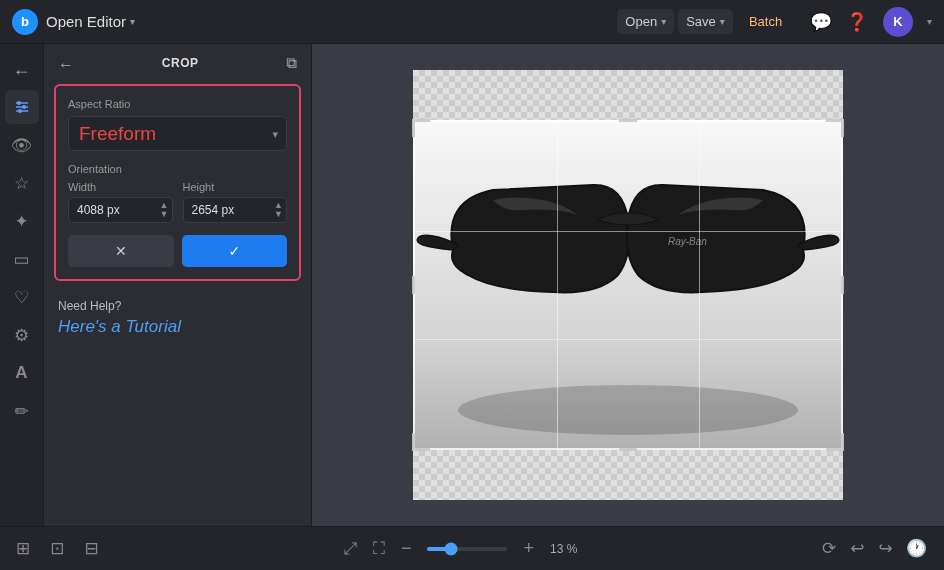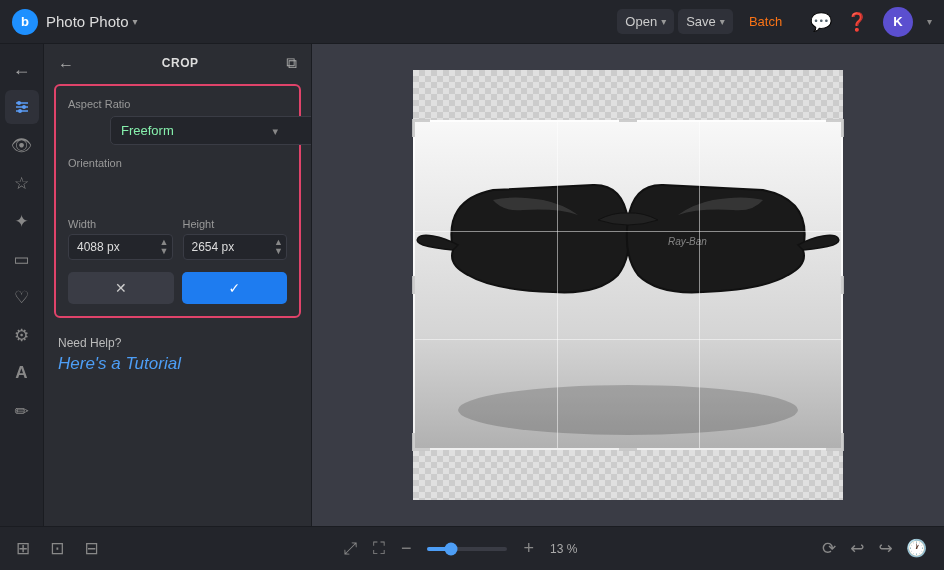--- a/index.html
+++ b/index.html
@@ -18,21 +18,21 @@
     }
     #topbar .app-title { color: #ddd; font-size: 15px; font-weight: 500; display: flex; align-items: center; gap: 4px; }
     #topbar .app-title .chevron { font-size: 10px; color: #999; }
     #topbar .spacer { flex: 1; }
     #topbar .menu-items { display: flex; align-items: center; gap: 4px; }
     #topbar .menu-btn {
       background: #2f3139; border: none; color: #ccc; padding: 5px 8px;
       border-radius: 5px; cursor: pointer; font-size: 13px; display: flex; align-items: center; gap: 4px;
     }
     #topbar .menu-btn .chevron { font-size: 10px; color: #999; }
-    #topbar .batch-btn { background: none; border: none; color: #f97316; padding: 5px 12px; cursor: pointer; font-size: 13px; }
+    #topbar .batch-btn { background: none; border: none; color: #fdba74; padding: 5px 12px; cursor: pointer; font-size: 13px; }
     #topbar .right-icons { display: flex; align-items: center; gap: 14px; margin-left: 16px; }
     #topbar .icon-btn { background: none; border: none; color: #aaa; cursor: pointer; font-size: 18px; }
     #topbar .avatar {
       width: 30px; height: 30px; background: #5b4fcf; border-radius: 50%;
       display: flex; align-items: center; justify-content: center;
       color: white; font-weight: bold; font-size: 13px; cursor: pointer;
     }
 
     
     #main { display: flex; height: calc(570px - 44px - 44px); }
@@ -71,40 +71,40 @@
       border-radius: 6px;
       padding: 12px;
       background: #2b2d33;
     }
     .crop-section-label { color: #999; font-size: 11px; margin-bottom: 6px; }
     .select-wrapper {
       position: relative; margin-bottom: 12px;
     }
     .select-wrapper select {
       width: 100%; background: #23252b; border: 1px solid #3a3c45;
-      color: #86efac; padding: 6px 28px 6px 10px; border-radius: 5px;
-      appearance: none; font-size: 13px; cursor: pointer; margin-left: 42px;
+      color: #ef4444; padding: 6px 28px 6px 10px; border-radius: 5px;
+      appearance: none; font-size: 19px; cursor: pointer;
     }
     .select-wrapper .sel-arrow {
       position: absolute; right: 9px; top: 50%; transform: translateY(-50%);
       color: #888; pointer-events: none; font-size: 11px;
     }
 
     .orientation-label { color: #999; font-size: 11px; margin-bottom: 6px; }
     .orientation-btns { display: flex; gap: 0; margin-bottom: 12px; }
     .ori-btn {
       flex: 1; padding: 6px 0; border: 1px solid #3a3c45; background: #2f3139;
       color: #ccc; font-size: 12px; cursor: pointer;
     }
     .ori-btn:first-child { border-radius: 4px 0 0 4px; }
     .ori-btn:last-child { border-radius: 0 4px 4px 0; border-left: none; }
     .ori-btn.active { background: #3a3c45; color: #fff; }
 
     .dims-row { display: flex; gap: 10px; margin-bottom: 12px; }
-    .dim-group { flex: 1; margin-top: 43px; }
+    .dim-group { flex: 1; }
     .dim-label { color: #999; font-size: 11px; margin-bottom: 4px; }
     .dim-input-wrap { display: flex; position: relative; }
     .dim-input-wrap input {
       width: 100%; background: #23252b; border: 1px solid #3a3c45;
       color: #ddd; padding: 5px 8px; border-radius: 4px; font-size: 12px;
     }
     .spin-btns {
       display: flex; flex-direction: column; position: absolute; right: 2px; top: 50%; transform: translateY(-50%);
       gap: 0;
     }
@@ -184,21 +184,21 @@
       width: 13px; height: 13px; background: #4d9ef6; border-radius: 50%;
     }
     .zoom-pct { color: #aaa; font-size: 12px; }
   </style>
 </head>
 <body>
 
 <div id="topbar">
   <div class="logo">b</div>
   <div class="app-title">
-    <span>Photo Photo</span>
+    <span>Open Editor</span>
     <span class="chevron">▾</span>
   </div>
   <div class="spacer"></div>
   <div class="menu-items">
     <button class="menu-btn">
       <span>Open</span>
       <span class="chevron">▾</span>
     </button>
     <button class="menu-btn">
       <span>Save</span>

